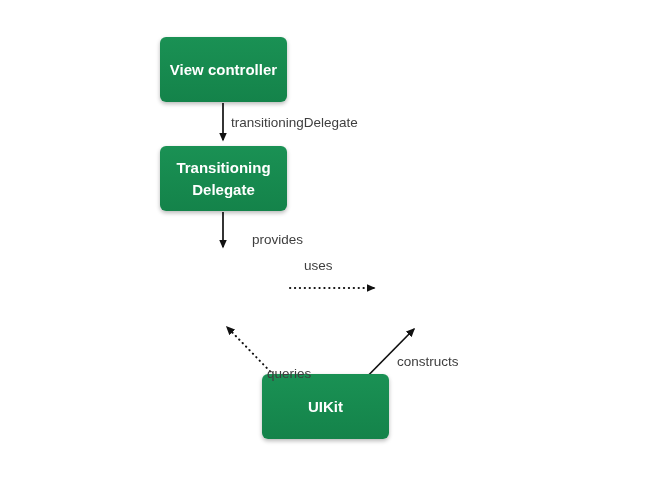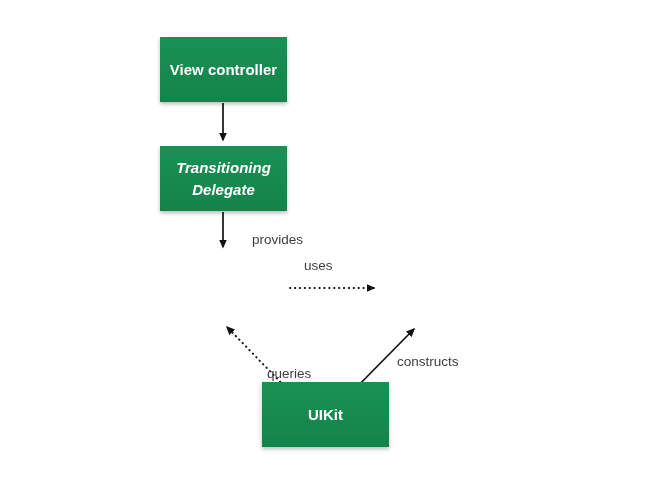--- a/index.html
+++ b/index.html
@@ -31,26 +31,27 @@
     display: flex;
     align-items: center;
     justify-content: center;
     text-align: center;
     color: #ffffff;
     font-weight: 700;
     font-size: 15px;
     line-height: 22px;
     padding: 9px 6px;
     box-sizing: border-box;
+    border-radius: 6px;
   }
   .node-view-controller      { left: 160px; top: 37px;  }
-  .node-transitioning-delegate { left: 160px; top: 146px; font-style: italic; }
+  .node-transitioning-delegate { left: 160px; top: 146px; }
   .node-animation-controller { left: 160px; top: 253px; }
   .node-transitioning-context { left: 381px; top: 253px; }
-  .node-uikit                { left: 262px; top: 382px; }
+  .node-uikit                { left: 262px; top: 374px; }
 
   .edge-label {
     position: absolute;
     color: #3e3e3e;
     font-size: 13.5px;
     white-space: nowrap;
   }
   .label-transitioning-delegate { left: 231px; top: 115px; }
   .label-provides               { left: 234px; top: 232px; margin-left: 18px; }
   .label-uses                   { left: 304px; top: 258px; }
@@ -100,18 +101,19 @@
   <div class="node node-transitioning-delegate">
     <span>Transitioning Delegate</span>
   </div>
 
 
 
   <div class="node node-uikit">
     <span>UIKit</span>
   </div>
 
+  <span class="edge-label label-transitioning-delegate">transitioningDelegate</span>
   <span class="edge-label label-provides">provides</span>
   <span class="edge-label label-uses">uses</span>
   <span class="edge-label label-queries">queries</span>
   <span class="edge-label label-constructs">constructs</span>
 
 </div>
 
 </body></html>

